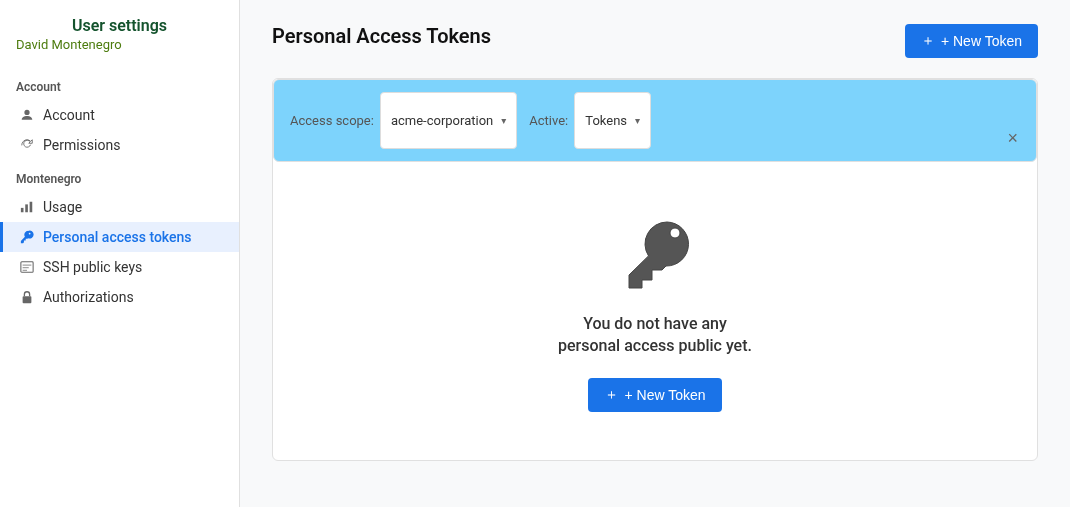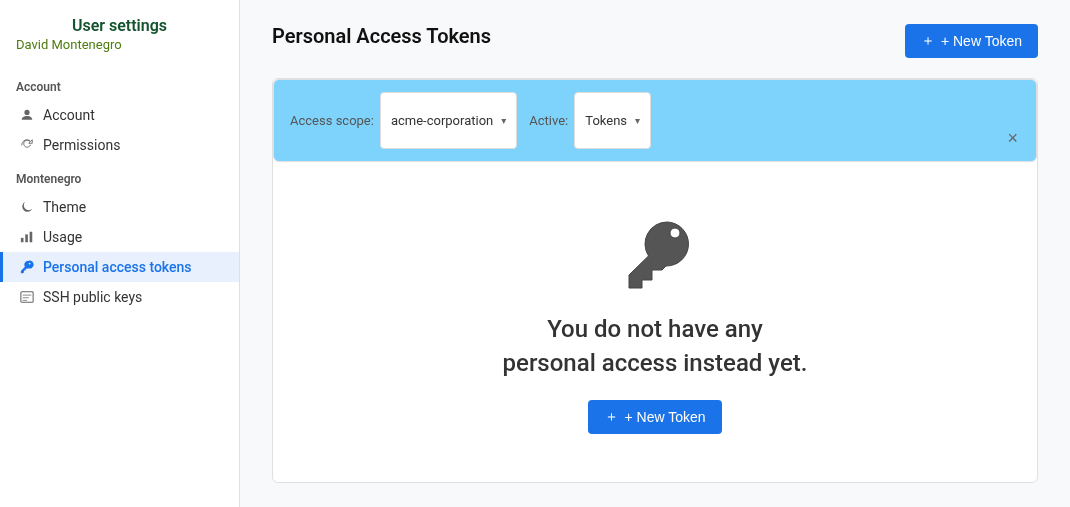--- a/index.html
+++ b/index.html
@@ -191,21 +191,21 @@
       align-items: center;
       justify-content: center;
       padding: 48px 24px;
     }
 
     .key-icon-wrapper {
       margin-bottom: 20px;
     }
 
     .empty-title {
-      font-size: 24px;
+      font-size: 16px;
       font-weight: 500;
       color: #333;
       text-align: center;
       line-height: 1.4;
     }
 
     .empty-new-token-btn {
       margin-top: 20px;
     }
 
@@ -247,28 +247,20 @@
           <path d="M2 8a6 6 0 0 1 6-6 6 6 0 0 1 4.2 1.8L14 2v4h-4l1.6-1.6A4 4 0 1 0 12 8" stroke="currentColor" stroke-width="1" fill="none" stroke-linecap="round"></path>
         </svg>
     </span>
     <span>Permissions</span>
   </div>
 
   <div class="sidebar-section-label">Montenegro</div>
   <div class="sidebar-item">
     <span class="sidebar-icon">
       <svg width="14" height="14" viewBox="0 0 16 16" fill="currentColor">
-          <path d="M6 2a6 6 0 1 0 8 8 4.5 4.5 0 0 1-8-8z"></path>
-        </svg>
-    </span>
-    <span>Theme</span>
-  </div>
-  <div class="sidebar-item">
-    <span class="sidebar-icon">
-      <svg width="14" height="14" viewBox="0 0 16 16" fill="currentColor">
           <rect x="1" y="9" width="3" height="5"></rect>
           <rect x="6" y="5" width="3" height="9"></rect>
           <rect x="11" y="2" width="3" height="12"></rect>
         </svg>
     </span>
     <span>Usage</span>
   </div>
 
   <div class="sidebar-item active">
     <span class="sidebar-icon">
@@ -279,20 +271,29 @@
     <span>Personal access tokens</span>
   </div>
   <div class="sidebar-item">
     <span class="sidebar-icon">
       <svg width="14" height="14" viewBox="0 0 16 16" fill="currentColor">
           <path d="M3 5h10v1.5H3zm0 3h7v1.5H3zm0 3h5v1.5H3z" opacity="0.6"></path>
           <rect x="1" y="2" width="14" height="12" rx="1" stroke="currentColor" stroke-width="1.2" fill="none"></rect>
         </svg>
     </span>
     <span>SSH public keys</span>
+  </div>
+  <div class="sidebar-item">
+    <span class="sidebar-icon">
+      <svg width="14" height="14" viewBox="0 0 16 16" fill="currentColor">
+          <rect x="3" y="7" width="10" height="8" rx="1"></rect>
+          <path d="M5 7V5a3 3 0 0 1 6 0v2" stroke="currentColor" stroke-width="1.5" fill="none"></path>
+        </svg>
+    </span>
+    <span>Authorizations</span>
   </div>
 </aside>
 
 <main class="main">
   <div class="page-header">
     <div>
       <div class="page-title">Personal Access Tokens</div>
     </div>
     <button class="btn-primary">
       <span>＋</span>
@@ -323,21 +324,21 @@
     </div>
 
     <div class="empty-state">
       <div class="key-icon-wrapper">
         <svg width="80" height="80" viewBox="0 0 80 80" fill="none" xmlns="http://www.w3.org/2000/svg">
           <path d="M52 12a22 22 0 0 0-18.5 33.9L14 65v13h13v-8h10v-10h10l4-4A22 22 0 1 0 52 12zm8 16a5 5 0 1 1 0-10 5 5 0 0 1 0 10z" fill="#555" stroke="#444" stroke-width="1"></path>
         </svg>
       </div>
       <div class="empty-title">
         <span>You do not have any</span><br>
-        <span>personal access instead yet.</span>
+        <span>personal access public yet.</span>
       </div>
       <button class="btn-primary empty-new-token-btn">
         <span>＋</span>
         <span>+ New Token</span>
       </button>
     </div>
   </div>
 </main>
 
 </body></html>

